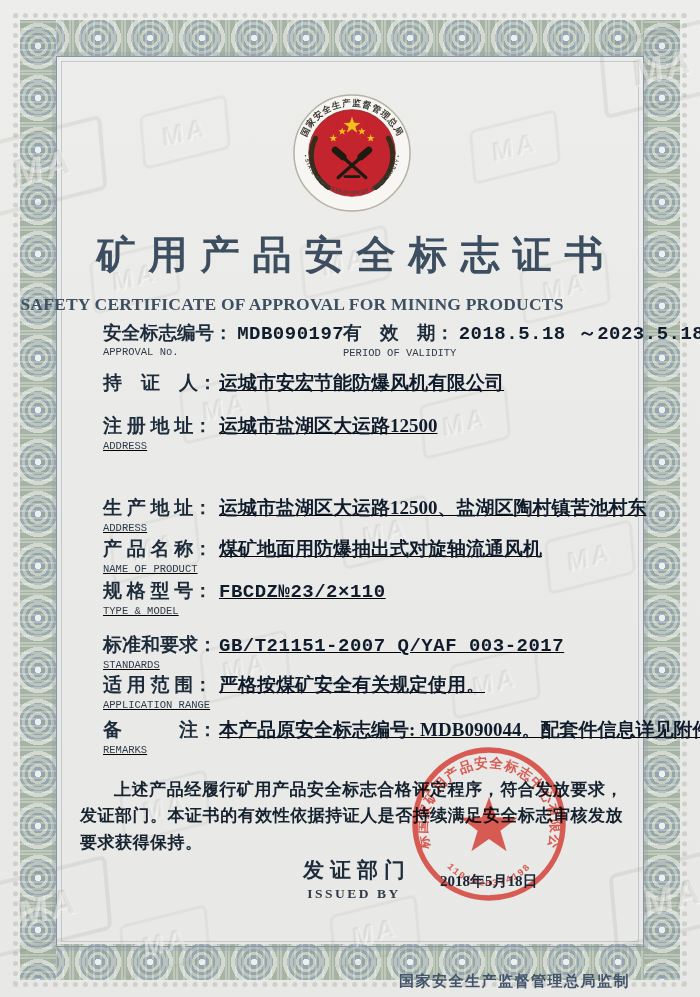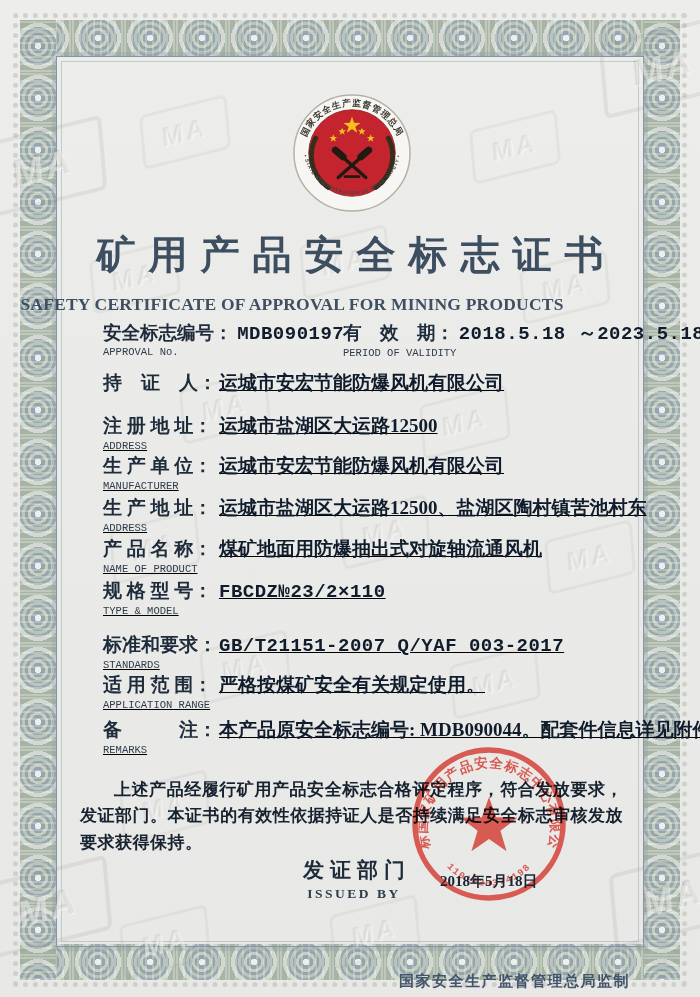--- a/index.html
+++ b/index.html
@@ -154,24 +154,20 @@
       </div>
     </div>
 
     <div class="field" style="top:370px;">
       <div class="zh"><span class="flabel">持　证　人：</span><span class="fvalue">运城市安宏节能防爆风机有限公司</span></div>
     </div>
     <div class="field" style="top:413px;">
       <div class="zh"><span class="flabel">注 册 地 址：</span><span class="fvalue">运城市盐湖区大运路12500</span></div>
       <div class="en">ADDRESS</div>
     </div>
-    <div class="field" style="top:453px;">
-      <div class="zh"><span class="flabel">生 产 单 位：</span><span class="fvalue">运城市安宏节能防爆风机有限公司</span></div>
-      <div class="en">MANUFACTURER</div>
-    </div>
     <div class="field" style="top:495px;">
       <div class="zh"><span class="flabel">生 产 地 址：</span><span class="fvalue">运城市盐湖区大运路12500、盐湖区陶村镇苦池村东</span></div>
       <div class="en">ADDRESS</div>
     </div>
     <div class="field" style="top:536px;">
       <div class="zh"><span class="flabel">产 品 名 称：</span><span class="fvalue">煤矿地面用防爆抽出式对旋轴流通风机</span></div>
       <div class="en">NAME OF PRODUCT</div>
     </div>
     <div class="field" style="top:578px;">
       <div class="zh"><span class="flabel">规 格 型 号：</span><span class="fvalue mono">FBCDZ№23/2×110</span></div>

